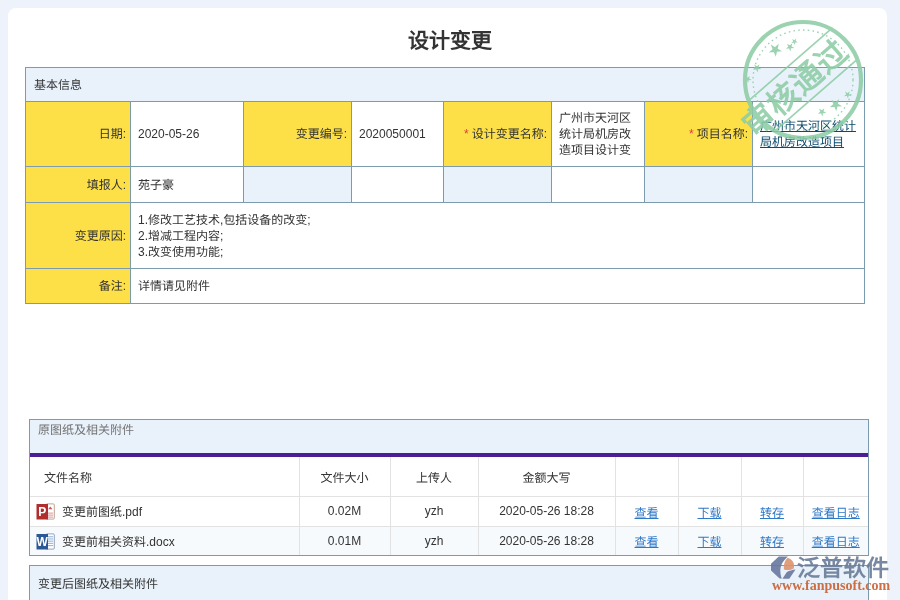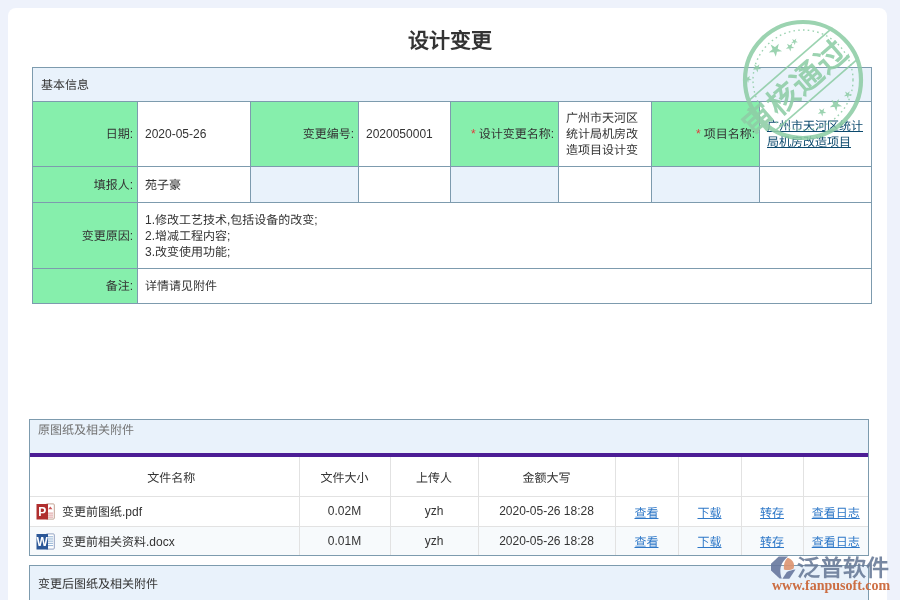--- a/index.html
+++ b/index.html
@@ -1,21 +1,21 @@
 <!DOCTYPE html>
 <html lang="zh-CN"><head>
 <meta charset="utf-8">
 <style>
 html,body{margin:0;padding:0;}
 body{width:900px;height:600px;background:#eef2fb;font-family:"Liberation Sans",sans-serif;position:relative;overflow:hidden;}
 .panel{position:absolute;left:8px;top:8px;width:879px;height:592px;background:#fff;border-radius:8px 8px 0 0;}
 .title{position:absolute;left:0;top:24px;width:900px;text-align:center;font-size:21px;font-weight:bold;color:#333;letter-spacing:0px;}
-table.main{position:absolute;left:32px;top:67px;border-collapse:collapse;table-layout:fixed;font-size:12px;color:#333;}
+table.main{position:absolute;left:25px;top:67px;border-collapse:collapse;table-layout:fixed;font-size:12px;color:#333;}
 table.main td{border:1px solid #7d9bae;padding:0;line-height:16px;overflow:hidden;}
-table.main td.lb{background:#86efac;text-align:right;padding-right:4px;}
+table.main td.lb{background:#fde047;text-align:right;padding-right:4px;}
 table.main td.v{background:#fff;text-align:left;padding-left:7px;}
 table.main td.bg{background:#e9f2fb;}
 table.main td.hd{background:#e9f2fb;text-align:left;padding-left:8px;font-size:12px;color:#333;}
 .star{color:#e03b3b;margin-right:3px;}
 a.lk{color:#0c4a6e;text-decoration:underline;}
 a.act{color:#2e78c8;text-decoration:underline;font-size:12px;}
 .sec2{position:absolute;left:29px;top:419px;width:840px;background:#fff;border:1px solid #7d9bae;box-sizing:border-box;}
 .sec2 .bar{height:33px;background:#e9f2fb;border-bottom:4px solid #4c1d95;padding-left:8px;font-size:12px;color:#737373;}
 table.att{border-collapse:collapse;table-layout:fixed;font-size:12px;color:#333;width:838px;}
 table.att td{border-right:1px solid #e2e2e2;border-bottom:1px solid #e2e2e2;padding:0;text-align:center;overflow:hidden;}
@@ -84,21 +84,21 @@
         <col style="width:91px">
         <col style="width:88px">
         <col style="width:137px">
         <col style="width:63px">
         <col style="width:63px">
         <col style="width:62px">
         <col style="width:65px">
       </colgroup>
 <tbody>
         <tr style="height:39px">
-<td style="text-align:center;padding-left:14px;">文件名称</td>
+<td style="text-align:left;padding-left:14px;">文件名称</td>
           <td>文件大小</td>
           <td>上传人</td>
           <td>金额大写</td>
           <td></td>
           <td></td>
           <td></td>
           <td></td>
 </tr>
 <tr style="height:30px">
 <td class="fname"><svg width="19" height="17" viewBox="0 0 19 17" style="margin-right:7px;vertical-align:-4px;">

